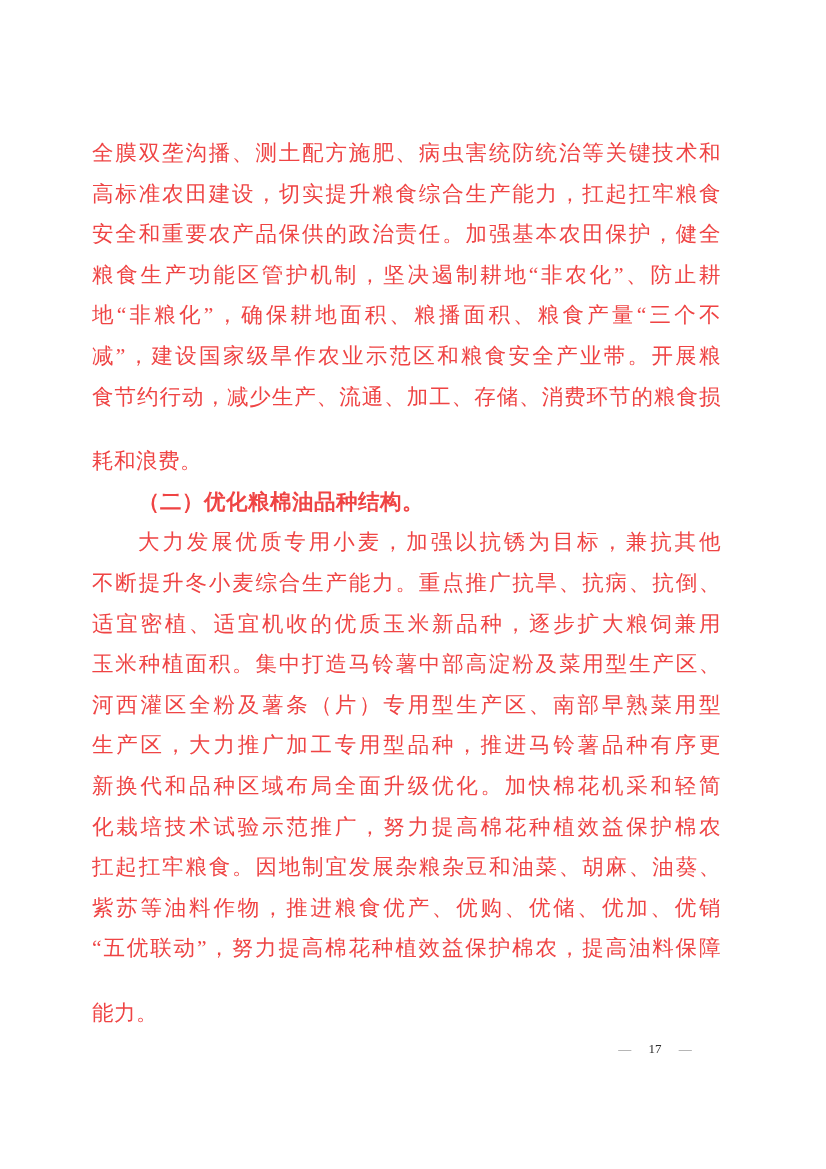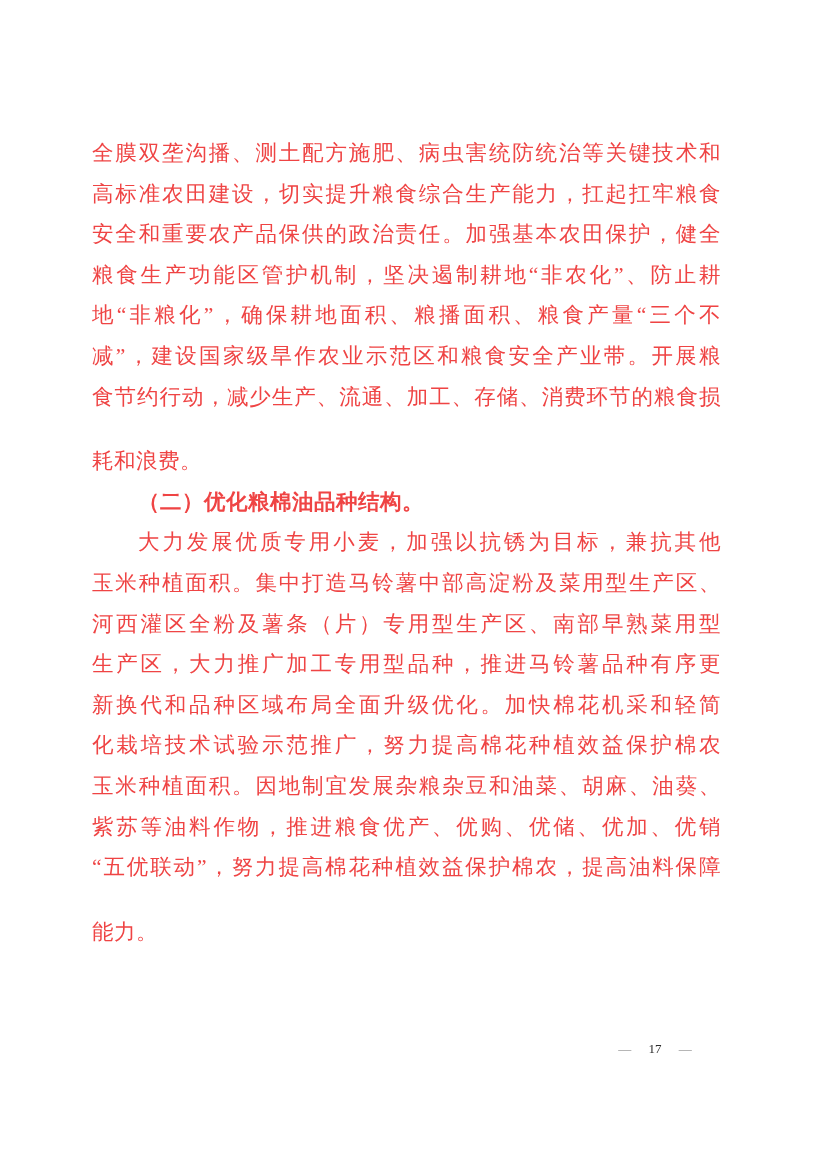--- a/index.html
+++ b/index.html
@@ -74,26 +74,28 @@
       <div class="line body">全膜双垄沟播、测土配方施肥、病虫害统防统治等关键技术和</div>
       <div class="line body">高标准农田建设，切实提升粮食综合生产能力，扛起扛牢粮食</div>
       <div class="line body">安全和重要农产品保供的政治责任。加强基本农田保护，健全</div>
       <div class="line body">粮食生产功能区管护机制，坚决遏制耕地“非农化”、防止耕</div>
       <div class="line body">地“非粮化”，确保耕地面积、粮播面积、粮食产量“三个不</div>
       <div class="line body">减”，建设国家级旱作农业示范区和粮食安全产业带。开展粮</div>
       <div class="line body">食节约行动，减少生产、流通、加工、存储、消费环节的粮食损</div>
       <div class="line para-end">耗和浪费。</div>
       <div class="line heading">（二）优化粮棉油品种结构。</div>
       <div class="line body-indent">大力发展优质专用小麦，加强以抗锈为目标，兼抗其他</div>
+      <div class="line body">不断提升冬小麦综合生产能力。重点推广抗旱、抗病、抗倒、</div>
+      <div class="line body">适宜密植、适宜机收的优质玉米新品种，逐步扩大粮饲兼用</div>
       <div class="line body">玉米种植面积。集中打造马铃薯中部高淀粉及菜用型生产区、</div>
       <div class="line body">河西灌区全粉及薯条（片）专用型生产区、南部早熟菜用型</div>
       <div class="line body">生产区，大力推广加工专用型品种，推进马铃薯品种有序更</div>
       <div class="line body">新换代和品种区域布局全面升级优化。加快棉花机采和轻简</div>
       <div class="line body">化栽培技术试验示范推广，努力提高棉花种植效益保护棉农</div>
-      <div class="line body">玉米种植面积。因地制宜发展杂粮杂豆和油菜、胡麻、油葵、</div>
+      <div class="line body">扛起扛牢粮食。因地制宜发展杂粮杂豆和油菜、胡麻、油葵、</div>
       <div class="line body">紫苏等油料作物，推进粮食优产、优购、优储、优加、优销</div>
       <div class="line body">“五优联动”，努力提高棉花种植效益保护棉农，提高油料保障</div>
       <div class="line para-end">能力。</div>
     </div>
 
   <div class="footer">
     <span class="dash">—</span>
     <span class="num">17</span>
     <span class="dash">—</span>
   </div>

